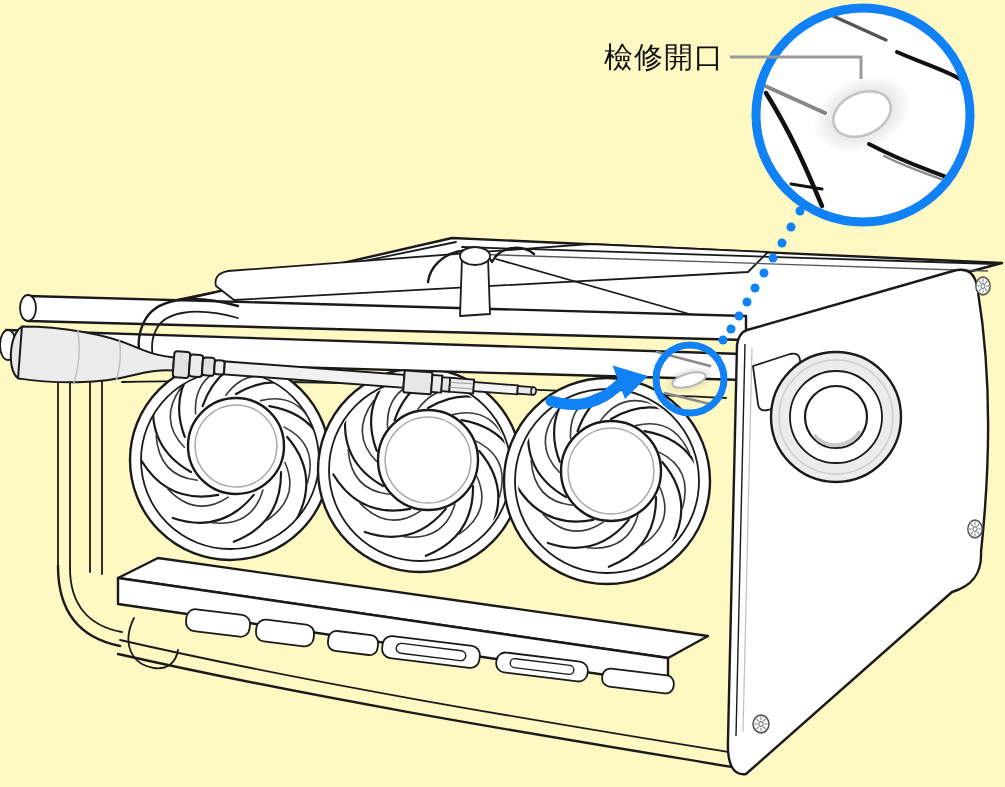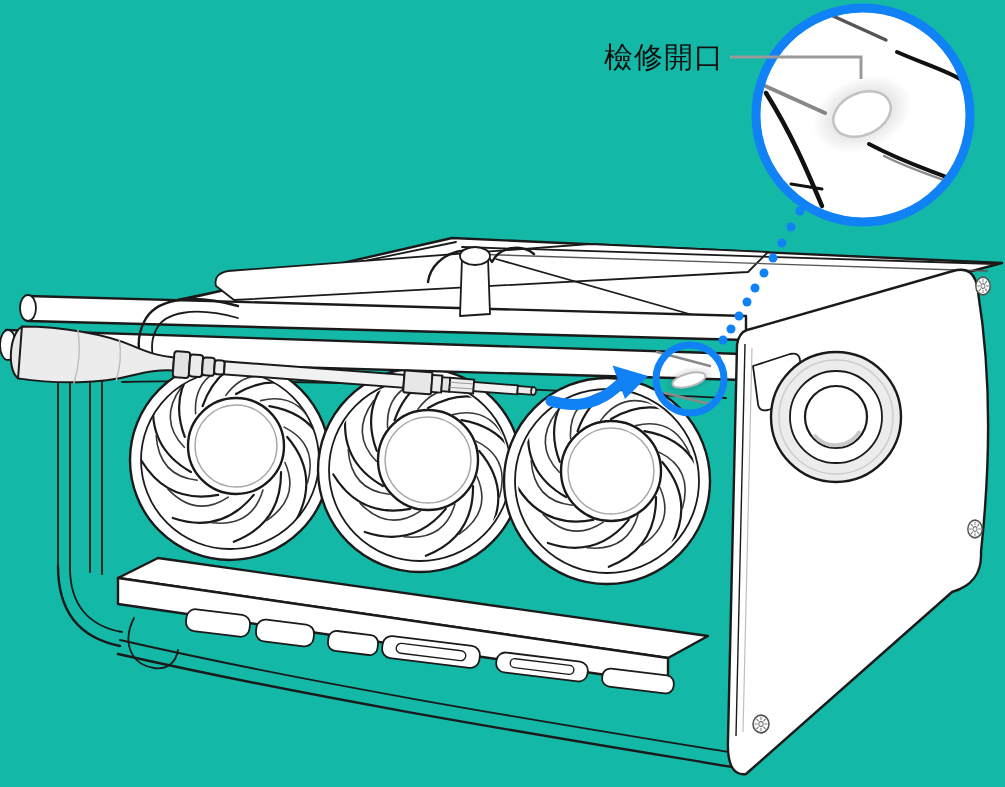--- a/index.html
+++ b/index.html
@@ -1,16 +1,16 @@
 <!DOCTYPE html>
 <html><head>
 <meta charset="utf-8">
 <style>
   html,body{margin:0;padding:0;background:#fff;}
-  .stage{position:relative;width:1005px;height:787px;background:#14b8a6;overflow:hidden;
+  .stage{position:relative;width:1005px;height:787px;background:#fef9c3;overflow:hidden;
          font-family:"Liberation Sans","DejaVu Sans",sans-serif;}
   svg{position:absolute;left:0;top:0;}
   .s24{stroke:#1a1a1a;stroke-width:2.4;stroke-linecap:round;stroke-linejoin:round}
   .s2{stroke:#1a1a1a;stroke-width:1.8;stroke-linecap:round;stroke-linejoin:round}
   .s14{stroke:#1a1a1a;stroke-width:1.4}
   .wf{fill:#fff}
   .nf{fill:none}
   .gf{fill:#ececec}
   text.callout{font-size:29px;letter-spacing:1px;}
 </style>

